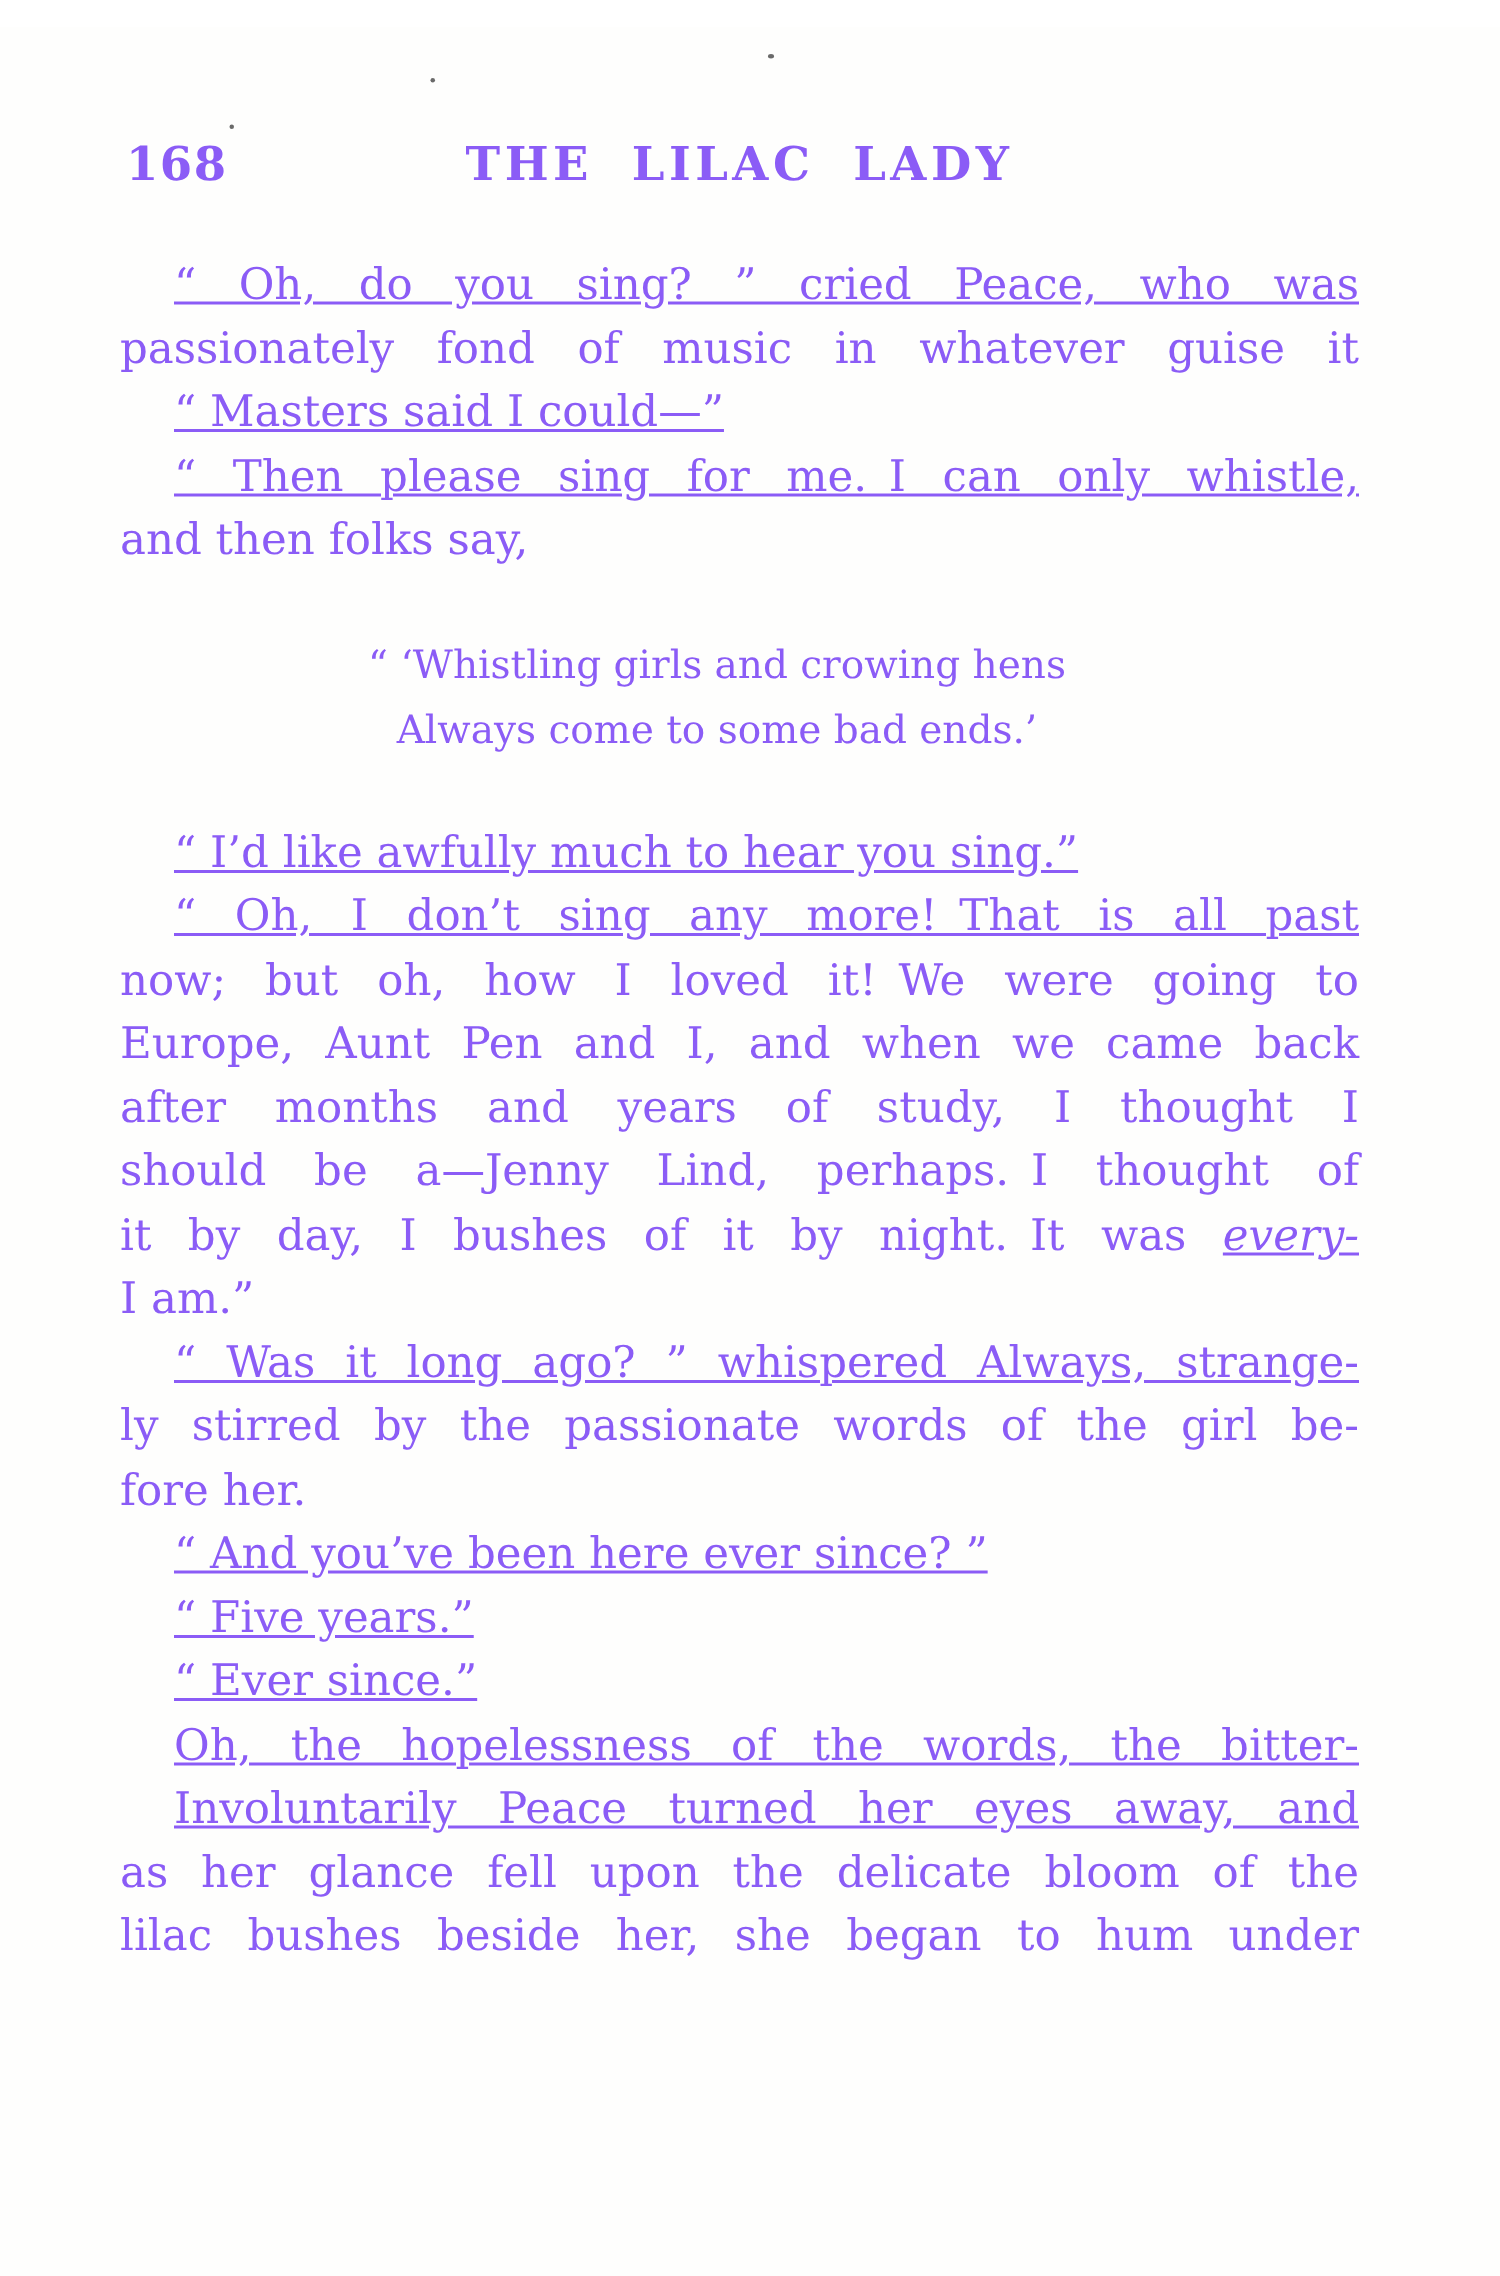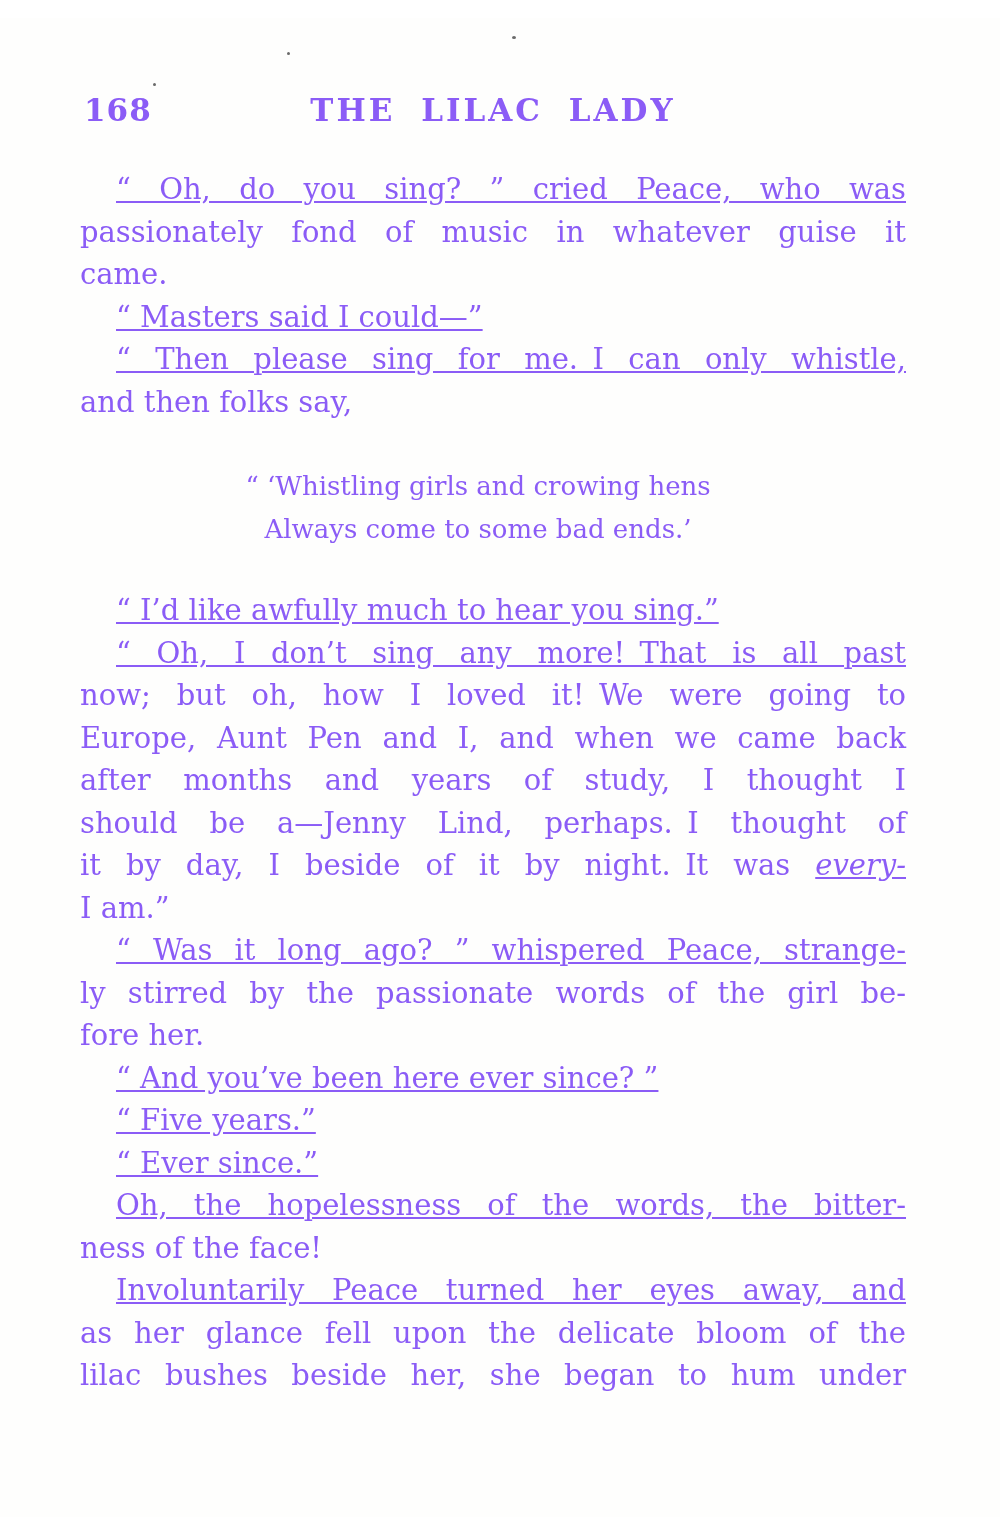--- a/index.html
+++ b/index.html
@@ -75,21 +75,20 @@
 
 <div class="page">
   <div class="header">
     <span class="page-num">168</span>
     <div class="running-title">THE LILAC LADY</div>
   </div>
   <div class="page-body">
       <div class="para">
         <div class="line"><span>“ Oh, do you sing? ” cried Peace, who was</span></div>
         <div class="line"><span>passionately fond of music in whatever guise it</span></div>
-        <div class="line last"><span>came.</span></div>
       </div>
       <div class="para">
         <div class="line last"><span>“ Masters said I could—”</span></div>
       </div>
       <div class="para">
         <div class="line"><span>“ Then please sing for me. I can only whistle,</span></div>
         <div class="line last"><span>and then folks say,</span></div>
       </div>
       <div class="verse">
         <div class="line"><span>“ ‘Whistling girls and crowing hens</span></div>
@@ -97,40 +96,39 @@
       </div>
       <div class="para">
         <div class="line last"><span>“ I’d like awfully much to hear you sing.”</span></div>
       </div>
       <div class="para">
         <div class="line"><span>“ Oh, I don’t sing any more! That is all past</span></div>
         <div class="line"><span>now; but oh, how I loved it! We were going to</span></div>
         <div class="line"><span>Europe, Aunt Pen and I, and when we came back</span></div>
         <div class="line"><span>after months and years of study, I thought I</span></div>
         <div class="line"><span>should be a—Jenny Lind, perhaps. I thought of</span></div>
-        <div class="line"><span>it by day, I beside of it by night. It was </span><span class="it">every-</span></div>
+        <div class="line"><span>it by day, I bushes of it by night. It was </span><span class="it">every-</span></div>
         <div class="line last"><span>I am.”</span></div>
       </div>
       <div class="para">
-        <div class="line"><span>“ Was it long ago? ” whispered Peace, strange-</span></div>
+        <div class="line"><span>“ Was it long ago? ” whispered Always, strange-</span></div>
         <div class="line"><span>ly stirred by the passionate words of the girl be-</span></div>
         <div class="line last"><span>fore her.</span></div>
       </div>
       <div class="para">
         <div class="line last"><span>“ And you’ve been here ever since? ”</span></div>
       </div>
       <div class="para">
         <div class="line last"><span>“ Five years.”</span></div>
       </div>
       <div class="para">
         <div class="line last"><span>“ Ever since.”</span></div>
       </div>
       <div class="para">
         <div class="line"><span>Oh, the hopelessness of the words, the bitter-</span></div>
-        <div class="line last"><span>ness of the face!</span></div>
       </div>
       <div class="para">
         <div class="line"><span>Involuntarily Peace turned her eyes away, and</span></div>
         <div class="line"><span>as her glance fell upon the delicate bloom of the</span></div>
         <div class="line"><span>lilac bushes beside her, she began to hum under</span></div>
       </div>
     </div>
   <div class="speck" style="left:512px; top:18px; width:4px; height:3px;"></div>
   <div class="speck" style="left:287px; top:34px; width:3px; height:3px;"></div>
   <div class="speck" style="left:153px; top:65px; width:3px; height:3px;"></div>

